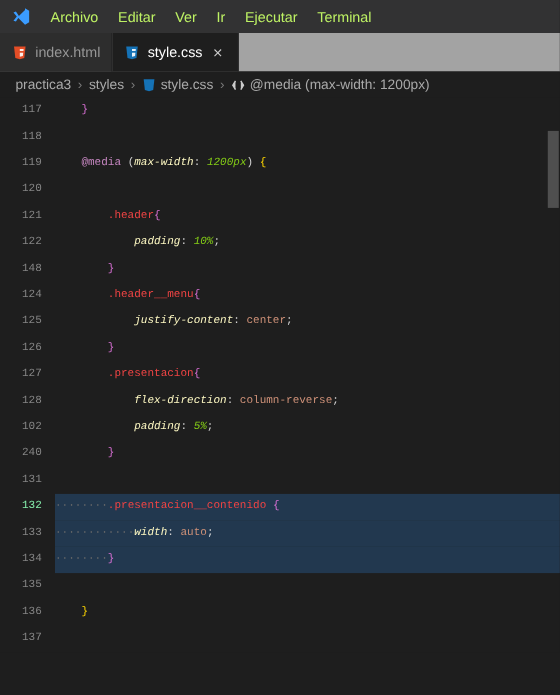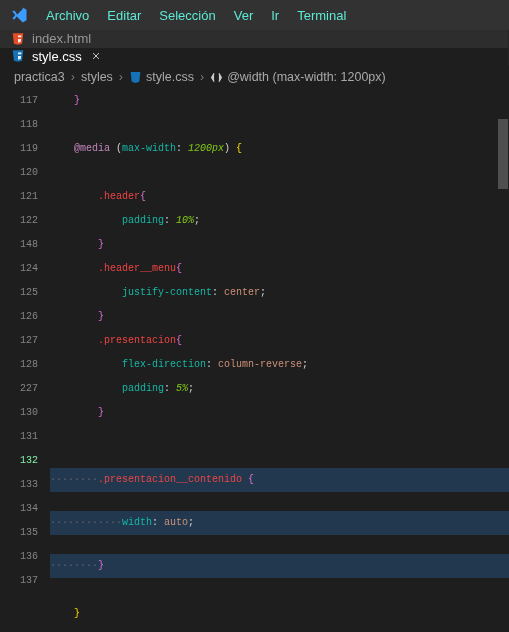--- a/index.html
+++ b/index.html
@@ -10,39 +10,38 @@
     font-size: 13px;
     width: 509px;
     height: 632px;
     overflow: hidden;
   }
   .menubar {
     display: flex;
     align-items: center;
     height: 30px;
     background: #323233;
-    color: #5eead4;
+    color: #bef264;
     padding-left: 8px;
     gap: 2px;
   }
   .logo {
     display: flex; align-items: center; justify-content: center;
     width: 22px; height: 22px;
     margin-right: 6px;
   }
   .menuitem {
     padding: 4px 8px;
     cursor: default;
     border-radius: 3px;
   }
   .tabs {
     display: flex;
     background: #a3a3a3;
     height: 35px;
-    flex-direction: column;
   }
   .tab {
     display: flex;
     align-items: center;
     height: 35px;
     padding: 0 10px;
     gap: 6px;
     background: #2d2d2d;
     color: #969696;
     border-right: 1px solid #252526;
@@ -88,25 +87,24 @@
   .gutter .current { color: #86efac; }
   .code {
     flex: 1;
     white-space: pre;
     color: #d4d4d4;
     position: relative;
   }
   .codeline { height: 24px; position:relative; }
   .codeline.highlight {
     background: rgba(38,79,120,0.55);
-    margin-top: 19px;
   }
   .tok-at { color: #c586c0; margin-top: 32px; }
   .tok-sel { color: #ef4444; }
-  .tok-prop { color: #14b8a6; }
+  .tok-prop { color: #fef9c3; font-style: italic; }
   .tok-num { color: #84cc16; font-style: italic; }
   .tok-val { color: #ce9178; text-align: right; }
   .tok-punc { color: #d4d4d4; }
   .tok-brace { color: #ffd700; }
   .tok-brace2 { color: #da70d6; }
   .ws-dot { color: #6b6b6b; }
   .scrollbar {
     position: absolute;
     right: 0; top: 89px; bottom: 0;
     width: 12px;
@@ -127,23 +125,23 @@
 <body>
 
 <div class="menubar">
   <span class="logo">
     <svg width="18" height="18" viewBox="0 0 24 24">
         <path fill="#3b9cff" d="M17 2l5 3v14l-5 3-9-9 9-9zM3 7l3-1 4 6-4 6-3-1 4-5-4-5z"></path>
       </svg>
   </span>
   <span class="menuitem">Archivo</span>
   <span class="menuitem">Editar</span>
-  <span class="menuitem">Selección</span>
   <span class="menuitem">Ver</span>
   <span class="menuitem">Ir</span>
+  <span class="menuitem">Ejecutar</span>
   <span class="menuitem">Terminal</span>
 </div>
 
 <div class="tabs">
   <div class="tab">
     <span class="tab-icon">
       <svg width="14" height="14" viewBox="0 0 24 24">
           <path fill="#e44d26" d="M3 2h18l-2 18-7 2-7-2z"></path>
           <path fill="#fff" d="M12 6h6l-.3 3H12v3h5.3l-.5 5-4.8 1.3V6z" opacity=".9"></path>
         </svg>
@@ -183,40 +181,40 @@
       </span>
     <span>style.css</span>
   </span>
   <span class="crumb-sep">›</span>
   <span class="crumb">
     <span>
         <svg width="13" height="13" viewBox="0 0 16 16">
           <path fill="#cccccc" d="M5 3l-3 5 3 5M11 3l3 5-3 5" stroke="#cccccc" stroke-width="1.5"></path>
         </svg>
       </span>
-    <span>@width (max-width: 1200px)</span>
+    <span>@media (max-width: 1200px)</span>
   </span>
 </div>
 
 <div class="editor">
   <div class="gutter" id="gutter">
       <div class="ln">117</div>
       <div class="ln">118</div>
       <div class="ln">119</div>
       <div class="ln">120</div>
       <div class="ln">121</div>
       <div class="ln">122</div>
       <div class="ln">148</div>
       <div class="ln">124</div>
       <div class="ln">125</div>
       <div class="ln">126</div>
       <div class="ln">127</div>
       <div class="ln">128</div>
-      <div class="ln">227</div>
-      <div class="ln">130</div>
+      <div class="ln">102</div>
+      <div class="ln">240</div>
       <div class="ln">131</div>
       <div class="ln current">132</div>
       <div class="ln">133</div>
       <div class="ln">134</div>
       <div class="ln">135</div>
       <div class="ln">136</div>
       <div class="ln">137</div>
     </div>
   <div class="code" id="code"><div class="codeline">    <span class="tok-brace2">}</span></div><div class="codeline"></div><div class="codeline">    <span class="tok-at">@media</span><span class="tok-punc"> (</span><span class="tok-prop">max-width</span><span class="tok-punc">: </span><span class="tok-num">1200px</span><span class="tok-punc">) </span><span class="tok-brace">{</span></div><div class="codeline">    </div><div class="codeline">        <span class="tok-sel">.header</span><span class="tok-brace2">{</span></div><div class="codeline">            <span class="tok-prop">padding</span><span class="tok-punc">: </span><span class="tok-num">10%</span><span class="tok-punc">;</span></div><div class="codeline">        <span class="tok-brace2">}</span></div><div class="codeline">        <span class="tok-sel">.header__menu</span><span class="tok-brace2">{</span></div><div class="codeline">            <span class="tok-prop">justify-content</span><span class="tok-punc">: </span><span class="tok-val">center</span><span class="tok-punc">;</span></div><div class="codeline">        <span class="tok-brace2">}</span></div><div class="codeline">        <span class="tok-sel">.presentacion</span><span class="tok-brace2">{</span></div><div class="codeline">            <span class="tok-prop">flex-direction</span><span class="tok-punc">: </span><span class="tok-val">column-reverse</span><span class="tok-punc">;</span></div><div class="codeline">            <span class="tok-prop">padding</span><span class="tok-punc">: </span><span class="tok-num">5%</span><span class="tok-punc">;</span></div><div class="codeline">        <span class="tok-brace2">}</span></div><div class="codeline"></div><div class="codeline highlight"><span class="ws-dot">····</span><span class="ws-dot">····</span><span class="tok-sel">.presentacion__contenido</span><span class="tok-punc"> </span><span class="tok-brace2">{</span></div><div class="codeline highlight"><span class="ws-dot">····</span><span class="ws-dot">····</span><span class="ws-dot">····</span><span class="tok-prop">width</span><span class="tok-punc">: </span><span class="tok-val">auto</span><span class="tok-punc">;</span></div><div class="codeline highlight"><span class="ws-dot">····</span><span class="ws-dot">····</span><span class="tok-brace2">}</span></div><div class="codeline"></div><div class="codeline">    <span class="tok-brace">}</span></div><div class="codeline"></div></div>
 </div>

